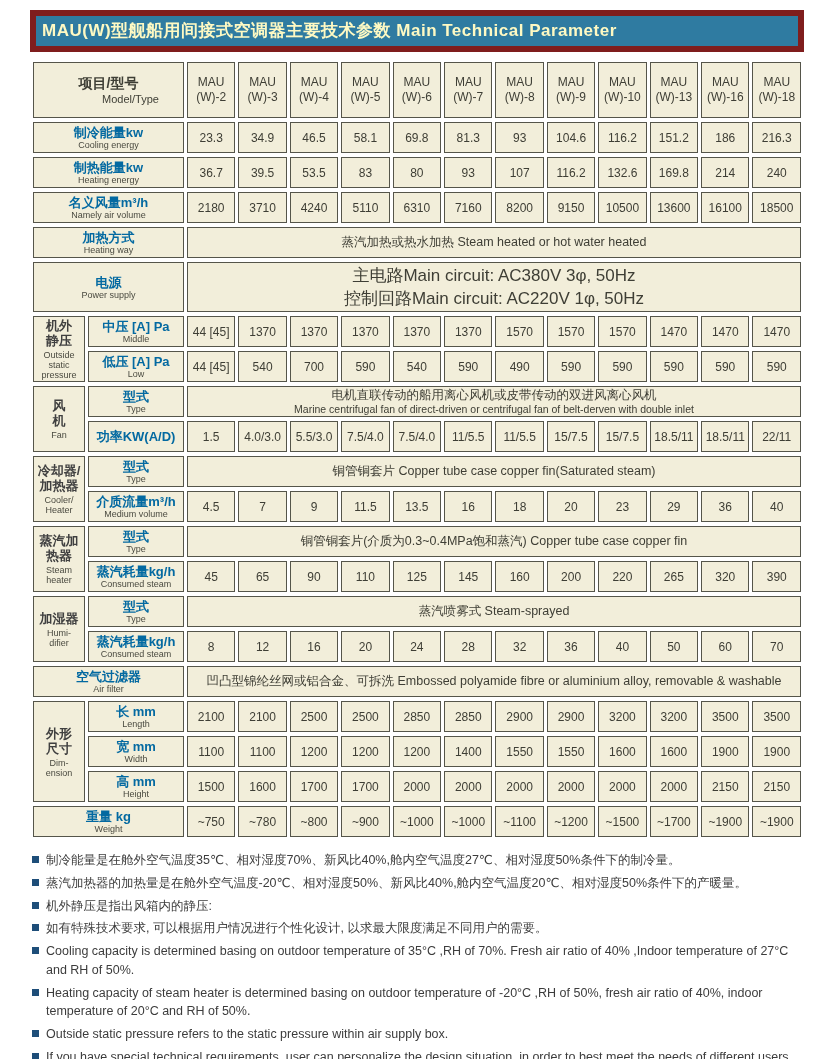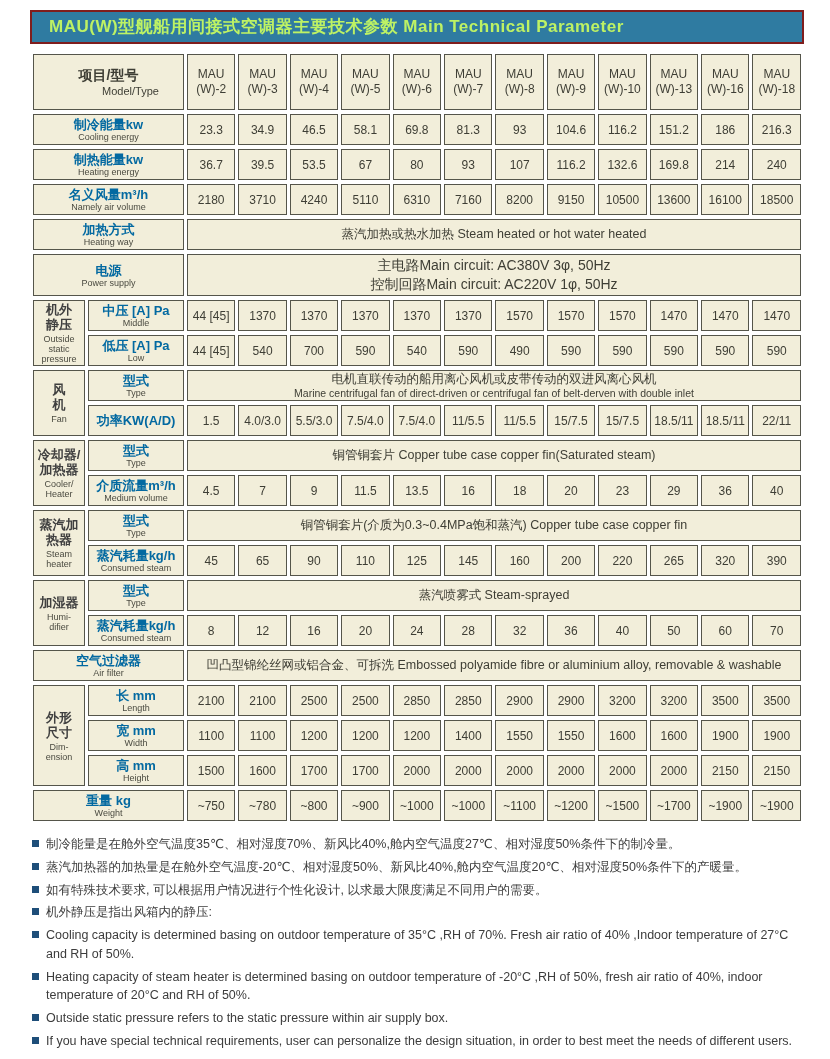--- a/index.html
+++ b/index.html
@@ -3,23 +3,23 @@
 <meta charset="utf-8">
 <style>
   html,body{margin:0;padding:0;}
   body{
     width:830px;height:1059px;overflow:hidden;background:#ffffff;
     font-family:"Liberation Sans","DejaVu Sans",sans-serif;
     -webkit-font-smoothing:antialiased;
   }
   .page{padding:10px 26px 0 30px;}
   .titlebar{
-    background:#2f7ba1;border:2px solid #7f1d1d;color:#bef264;
+    background:#2f7ba1;border:6px solid #7f1d1d;color:#fef9c3;
     height:30px;line-height:30px;font-size:17px;font-weight:bold;
-    padding-left:17px;letter-spacing:0.5px;
+    padding-left:6px;letter-spacing:0.5px;
   }
   table.spec{
     border-collapse:separate;border-spacing:3px 4px;
     table-layout:fixed;width:774px;margin-top:6px;
   }
   table.spec td, table.spec th{
     border:1px solid #55554a;background:#f2eeda;
     text-align:center;vertical-align:middle;padding:1px 1px;
     color:#3e3e35;overflow:hidden;
   }
@@ -29,21 +29,21 @@
   th.corner .hen{font-size:11px;line-height:14px;padding-left:44px;}
   td.lab .zh{font-size:13px;font-weight:bold;line-height:15px;color:#0369a1;}
   td.lab .en{font-size:9px;line-height:10px;color:#4a4a40;text-align:center;}
   td.grp .zh{font-size:13px;font-weight:bold;line-height:15px;white-space:pre-line;color:#404040;}
   td.grp .en{font-size:9px;line-height:10px;white-space:pre-line;color:#4a4a40;margin-top:2px;text-align:center;}
   td.val{font-size:12px;height:27px;}
   td.lab{height:27px;}
   td.span{height:27px;}
   td.span .s1{font-size:12.5px;line-height:15px;}
   td.span .s2{font-size:10.5px;line-height:12px;}
-  td.span .part{display:inline-block;margin:0 42px;font-size:14px;}
+  td.span .part{display:inline-block;margin:0 42px;font-size:17px;}
   .notes{margin-top:10px;padding-left:2px;}
   .note{display:flex;align-items:flex-start;margin-bottom:4px;}
   .bullet{
     flex:0 0 auto;width:7px;height:7px;background:#1e4e79;
     margin:5px 7px 0 0;display:inline-block;
   }
   .ntext{font-size:12.5px;line-height:1.5;color:#3c3c3c;}
   .attention{margin-top:12px;}
   .attention .azh{font-size:13px;font-weight:bold;color:#2e7fa0;line-height:22px;}
 </style>
@@ -144,21 +144,21 @@
           <td class="val">216.3</td>
         </tr>
         <tr>
           <td colspan="2" class="lab">
             <div class="zh">制热能量kw</div>
             <div class="en">Heating energy</div>
           </td>
           <td class="val">36.7</td>
           <td class="val">39.5</td>
           <td class="val">53.5</td>
-          <td class="val">67</td>
+          <td class="val">83</td>
           <td class="val">80</td>
           <td class="val">93</td>
           <td class="val">107</td>
           <td class="val">116.2</td>
           <td class="val">132.6</td>
           <td class="val">169.8</td>
           <td class="val">214</td>
           <td class="val">240</td>
         </tr>
         <tr>
@@ -462,25 +462,25 @@
       <div class="note">
         <span class="bullet"></span>
         <span class="ntext">制冷能量是在舱外空气温度35℃、相对湿度70%、新风比40%,舱内空气温度27℃、相对湿度50%条件下的制冷量。</span>
       </div>
       <div class="note">
         <span class="bullet"></span>
         <span class="ntext">蒸汽加热器的加热量是在舱外空气温度-20℃、相对湿度50%、新风比40%,舱内空气温度20℃、相对湿度50%条件下的产暖量。</span>
       </div>
       <div class="note">
         <span class="bullet"></span>
+        <span class="ntext">机外静压是指出风箱内的静压:</span>
+      </div>
+      <div class="note">
+        <span class="bullet"></span>
         <span class="ntext">如有特殊技术要求, 可以根据用户情况进行个性化设计, 以求最大限度满足不同用户的需要。</span>
-      </div>
-      <div class="note">
-        <span class="bullet"></span>
-        <span class="ntext">机外静压是指出风箱内的静压:</span>
       </div>
       <div class="note">
         <span class="bullet"></span>
         <span class="ntext">Cooling capacity is determined basing on outdoor temperature of 35°C ,RH of 70%. Fresh air ratio of 40% ,Indoor temperature of 27°C and RH of 50%.</span>
       </div>
       <div class="note">
         <span class="bullet"></span>
         <span class="ntext">Heating capacity of steam heater is determined basing on outdoor temperature of -20°C ,RH of 50%, fresh air ratio of 40%, indoor temperature of 20°C and RH of 50%.</span>
       </div>
       <div class="note">

